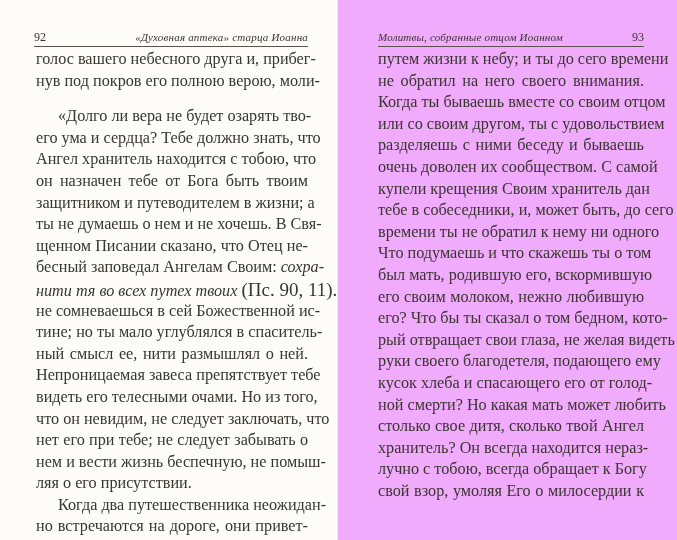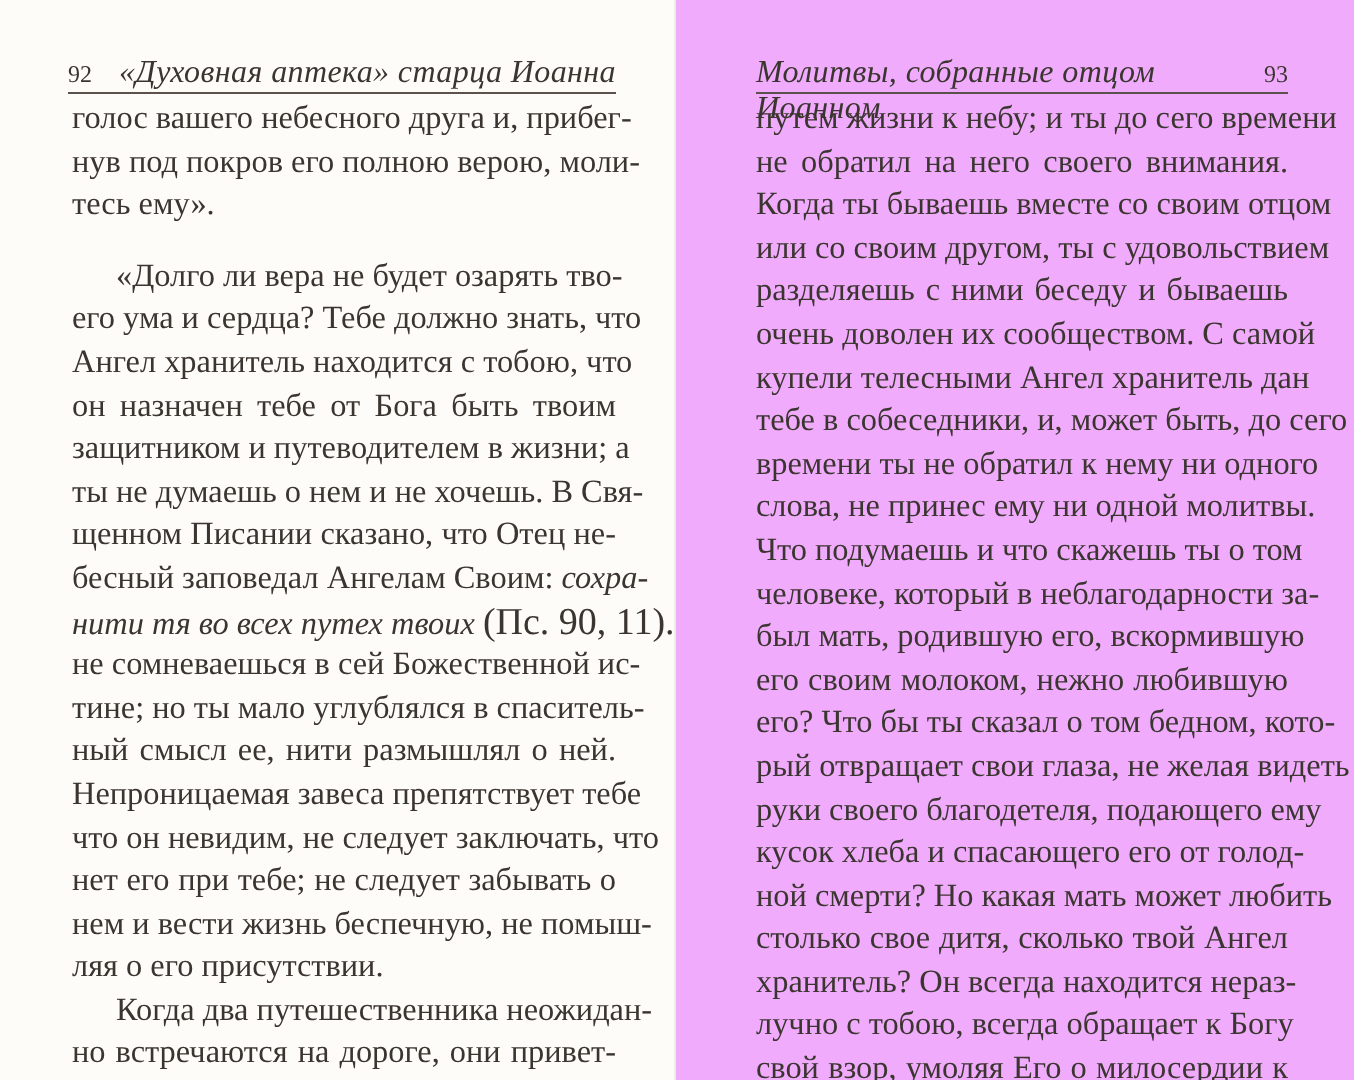--- a/index.html
+++ b/index.html
@@ -25,21 +25,21 @@
     position: absolute; top: 28px; height: 18px;
     border-bottom: 1px solid #5a524b;
     font-size: 12px; line-height: 18px;
   }
   .left .header { left: 34px; width: 274px; }
   .right .header { left: 40px; width: 266px; }
   .pnum { position: absolute; top: 0; font-style: normal; font-size: 12px; }
   .left .pnum { left: 0; }
   .right .pnum { right: 0; }
   .running {
-    position: absolute; top: 0; font-style: italic; font-size: 16px; letter-spacing: 0.2px;
+    position: absolute; top: 0; font-style: italic; font-size: 11px; letter-spacing: 0.2px;
   }
   .left .running { right: 0; }
   .right .running { left: 0; }
   .body {
     position: absolute; top: 49px;
     font-size: 16.2px; line-height: 21.6px;
   }
   .left .body { left: 36px; width: 272px; }
   .right .body { left: 40px; width: 266px; }
   .line {
@@ -57,35 +57,35 @@
 <body>
 
 <div class="page left">
   <div class="header">
     <span class="pnum">92</span>
     <span class="running">«Духовная аптека» старца Иоанна</span>
   </div>
   <div class="body">
     <span class="line">голос вашего небесного друга и, прибег-</span>
     <span class="line">нув под покров его полною верою, моли-</span>
-    <span class="line last">тесь ему».</span>
     <span class="gap"></span>
     <span class="line indent">«Долго ли вера не будет озарять тво-</span>
     <span class="line">его ума и сердца? Тебе должно знать, что</span>
     <span class="line">Ангел хранитель находится с тобою, что</span>
     <span class="line">он назначен тебе от Бога быть твоим</span>
     <span class="line">защитником и путеводителем в жизни; а</span>
     <span class="line">ты не думаешь о нем и не хочешь. В Свя-</span>
     <span class="line">щенном Писании сказано, что Отец не-</span>
     <span class="line"><span>бесный заповедал Ангелам Своим:</span> <span class="it">сохра-</span></span>
     <span class="line"><span class="it">нити тя во всех путех твоих</span> <span class="small">(Пс. 90, 11).</span> <span>Ты</span></span>
     <span class="line">не сомневаешься в сей Божественной ис-</span>
     <span class="line">тине; но ты мало углублялся в спаситель-</span>
     <span class="line">ный смысл ее, нити размышлял о ней.</span>
     <span class="line">Непроницаемая завеса препятствует тебе</span>
+    <span class="line">видеть его телесными очами. Но из того,</span>
     <span class="line">что он невидим, не следует заключать, что</span>
     <span class="line">нет его при тебе; не следует забывать о</span>
     <span class="line">нем и вести жизнь беспечную, не помыш-</span>
     <span class="line last">ляя о его присутствии.</span>
     <span class="line indent">Когда два путешественника неожидан-</span>
     <span class="line">но встречаются на дороге, они привет-</span>
 
   </div>
 </div>
 
@@ -96,26 +96,24 @@
     <span class="running">Молитвы, собранные отцом Иоанном</span>
     <span class="pnum">93</span>
   </div>
   <div class="body">
     <span class="line">путем жизни к небу; и ты до сего времени</span>
     <span class="line">не обратил на него своего внимания.</span>
     <span class="line">Когда ты бываешь вместе со своим отцом</span>
     <span class="line">или со своим другом, ты с удовольствием</span>
     <span class="line">разделяешь с ними беседу и бываешь</span>
     <span class="line">очень доволен их сообществом. С самой</span>
-    <span class="line">купели телесными Ангел хранитель дан</span>
+    <span class="line">купели крещения Своим хранитель дан</span>
     <span class="line">тебе в собеседники, и, может быть, до сего</span>
     <span class="line">времени ты не обратил к нему ни одного</span>
-    <span class="line">слова, не принес ему ни одной молитвы.</span>
     <span class="line">Что подумаешь и что скажешь ты о том</span>
-    <span class="line">человеке, который в неблагодарности за-</span>
     <span class="line">был мать, родившую его, вскормившую</span>
     <span class="line">его своим молоком, нежно любившую</span>
     <span class="line">его? Что бы ты сказал о том бедном, кото-</span>
     <span class="line">рый отвращает свои глаза, не желая видеть</span>
     <span class="line">руки своего благодетеля, подающего ему</span>
     <span class="line">кусок хлеба и спасающего его от голод-</span>
     <span class="line">ной смерти? Но какая мать может любить</span>
     <span class="line">столько свое дитя, сколько твой Ангел</span>
     <span class="line">хранитель? Он всегда находится нераз-</span>
     <span class="line">лучно с тобою, всегда обращает к Богу</span>

